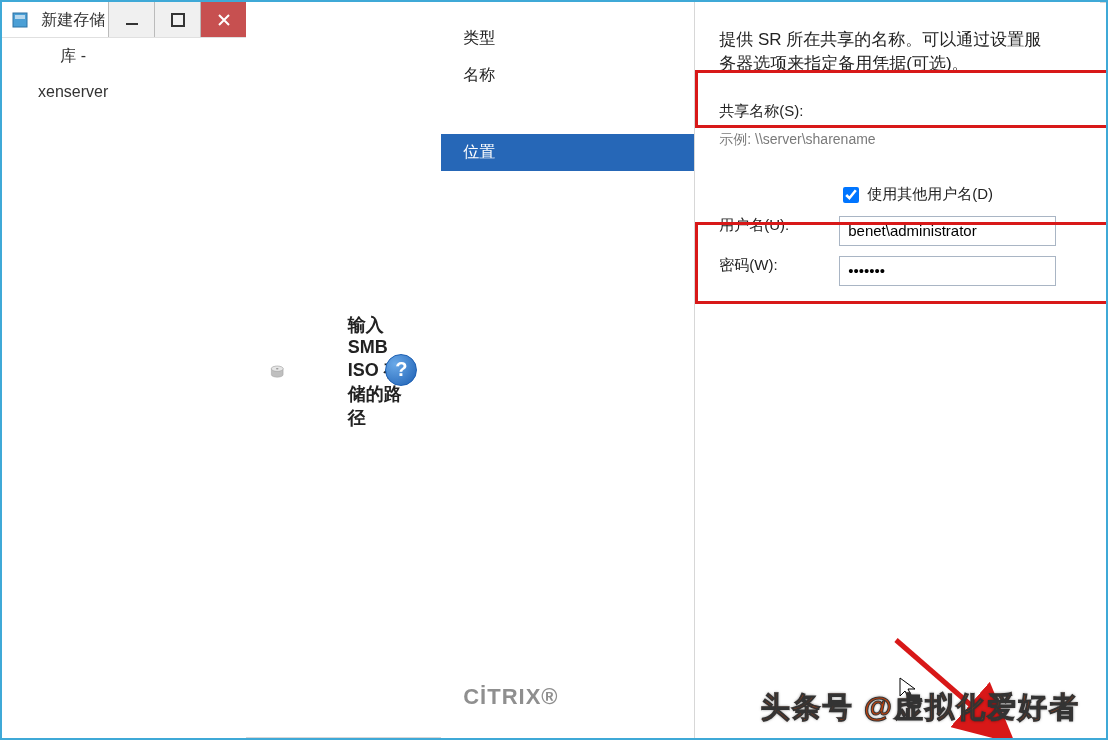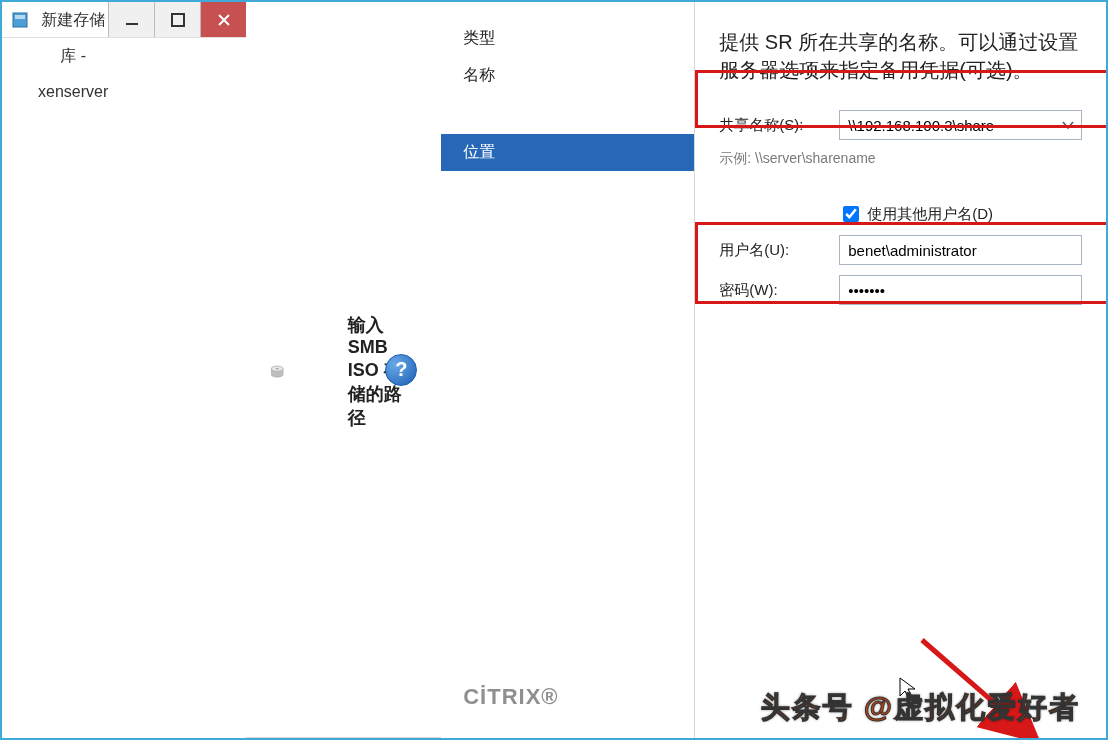--- a/index.html
+++ b/index.html
@@ -123,26 +123,26 @@
     font-weight: bold;
     color: #8f8f8f;
   }
   .brand .dot { color: #8f8f8f; }
 
   .content {
     flex: 1;
     position: relative;
     padding: 26px 44px 0 24px;
   }
-  .desc { font-size: 20px; margin-bottom: 26px; line-height: 1.4; }
+  .desc { font-size: 17px; margin-bottom: 26px; line-height: 1.4; }
 
   
   .row {
     display: flex;
-    align-items: center;
+    align-items: flex-start;
     margin-bottom: 10px;
   }
   .row .lbl { width: 120px; font-size: 15px; }
   .combo {
     flex: 1;
     display: flex;
     align-items: center;
     border: 1px solid var(--field-border);
     height: 30px;
     background: #fff;
@@ -289,28 +289,20 @@
       <div class="brand">
         <span>CİTRIX</span><span class="dot">®</span>
       </div>
     </div>
 
     <div class="content">
       <div class="desc">提供 SR 所在共享的名称。可以通过设置服务器选项来指定备用凭据(可选)。</div>
 
       <div class="row">
         <div class="lbl">共享名称(S):</div>
-        <div class="combo">
-          <input type="text" value="\\192.168.100.3\share" style="">
-          <div class="caret">
-            <svg width="12" height="12">
-                <path d="M1 3 L6 9 L11 3" fill="none" stroke="#555" stroke-width="1.5"></path>
-              </svg>
-          </div>
-        </div>
       </div>
       <div class="example">示例: \\server\sharename</div>
 
       <div class="checkbox-row">
         <input type="checkbox" checked="" style="">
         <span>使用其他用户名(D)</span>
       </div>
 
       <div class="row">
         <div class="lbl">用户名(U):</div>

